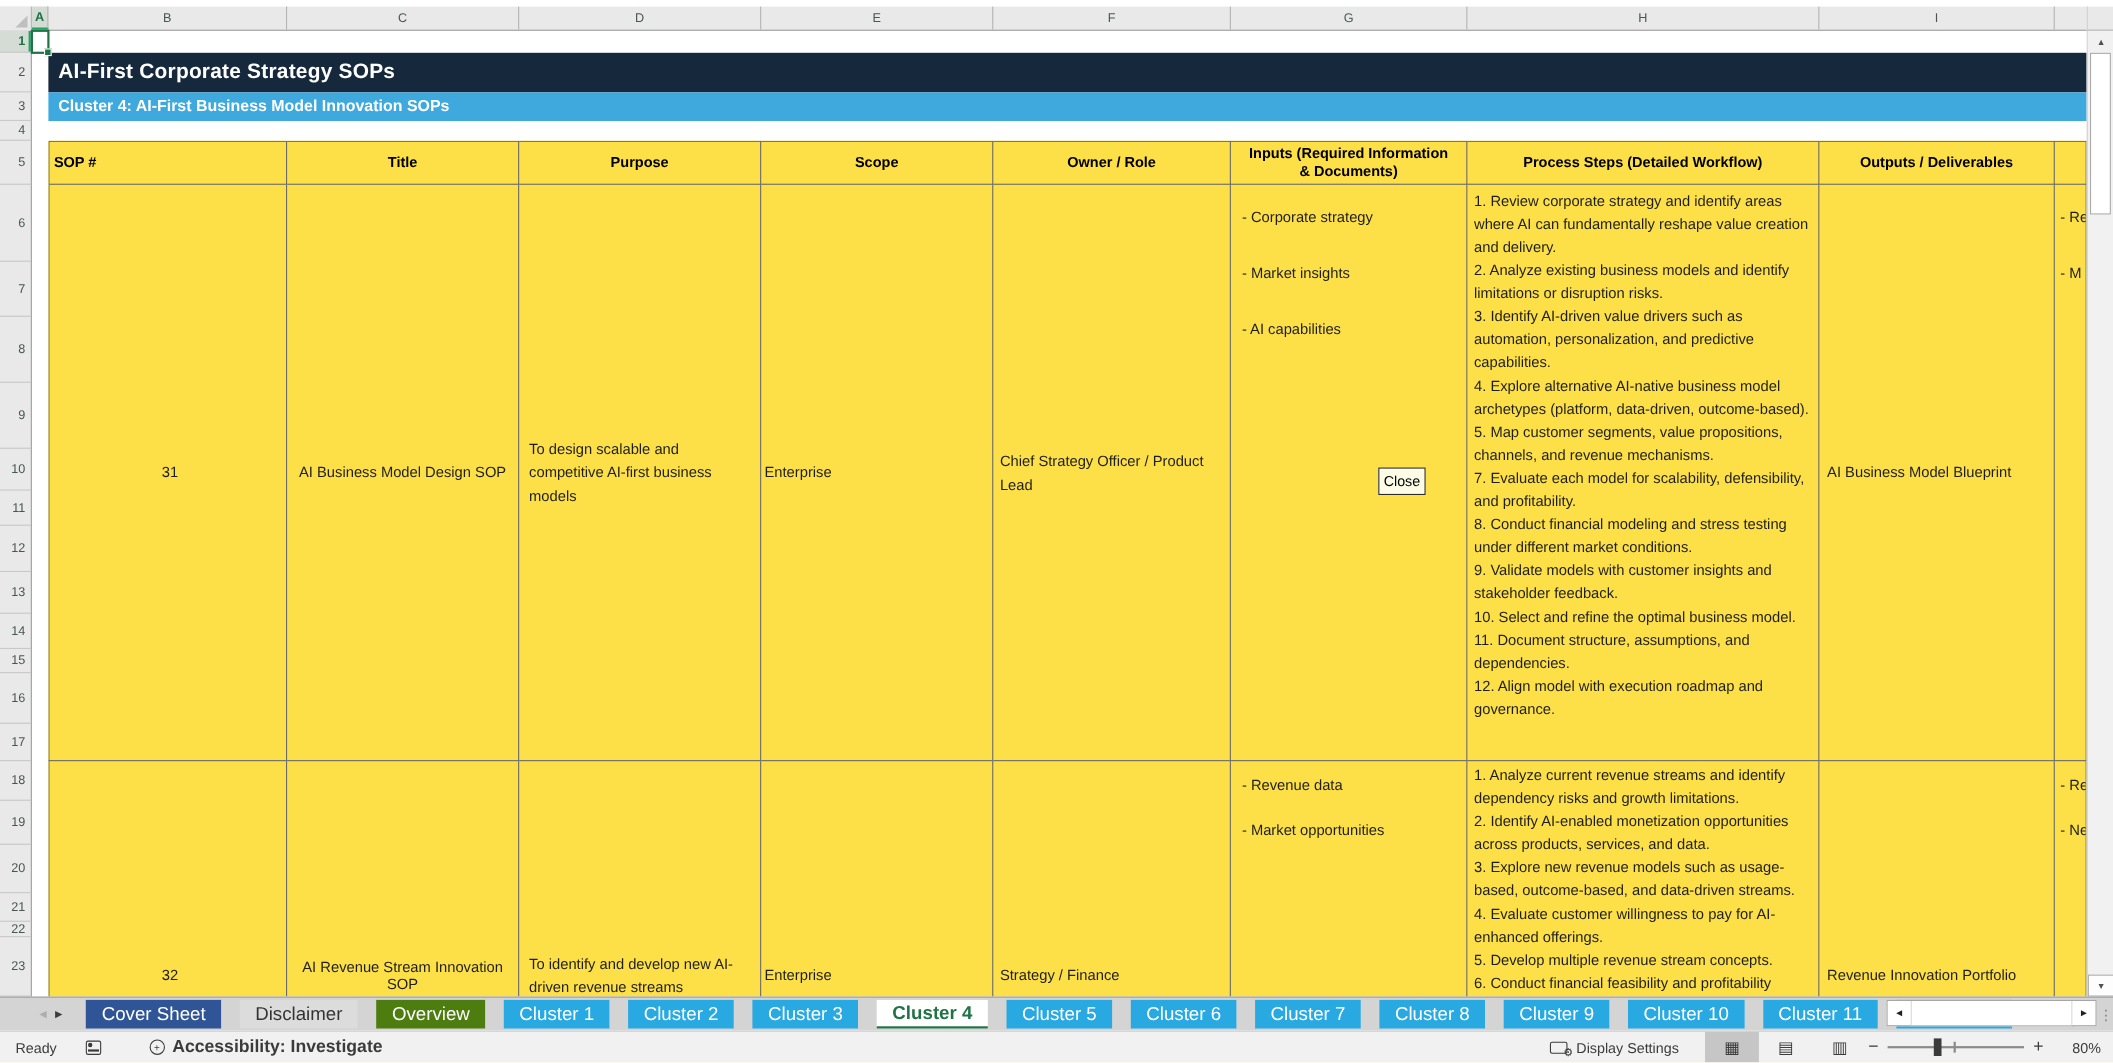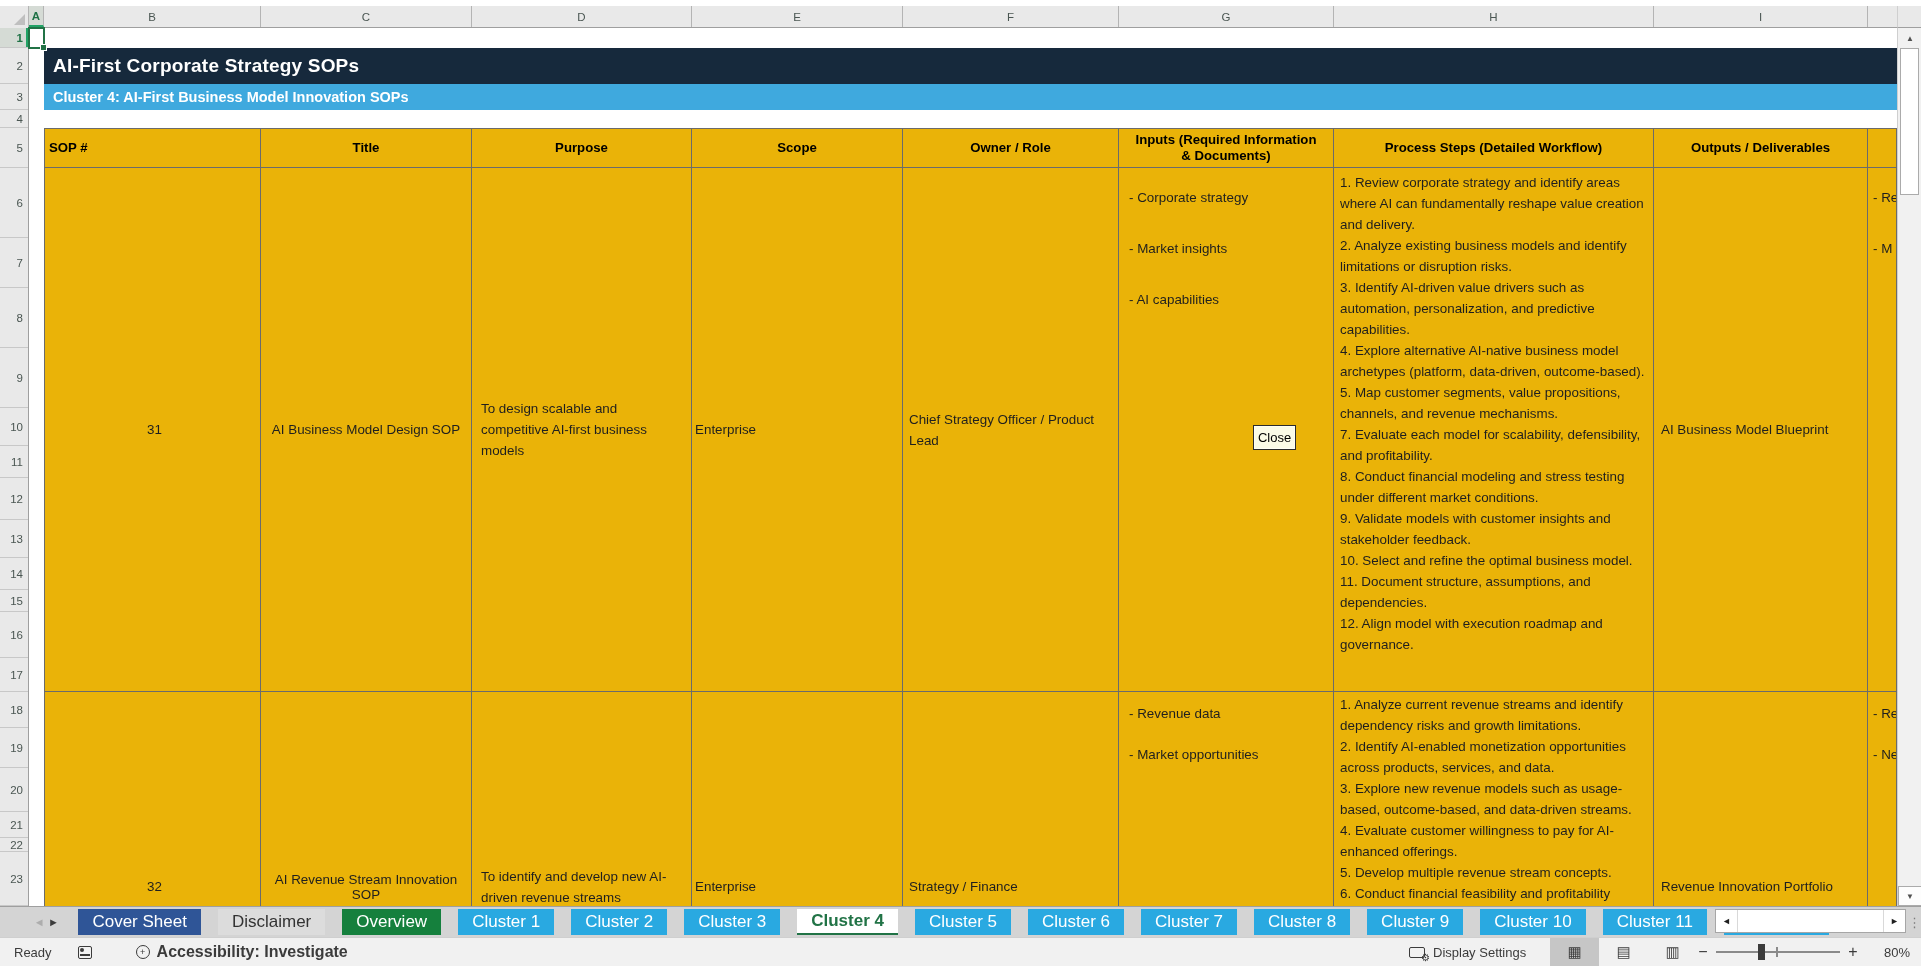--- a/index.html
+++ b/index.html
@@ -32,21 +32,21 @@
 
   
   .title-bar{position:absolute;left:44px;top:48px;width:1853px;height:36px;background:#16293C;
              display:flex;align-items:center;padding-left:9px;box-sizing:border-box;}
   .title-bar span{color:#FFFFFF;font-size:19px;font-weight:bold;letter-spacing:.2px;}
   .subtitle-bar{position:absolute;left:44px;top:84px;width:1853px;height:26px;background:#3FA9DE;
              display:flex;align-items:center;padding-left:9px;box-sizing:border-box;}
   .subtitle-bar span{color:#FFFFFF;font-size:14.5px;font-weight:bold;}
 
   
-  .table{position:absolute;left:44px;top:128px;width:1853px;height:778px;overflow:hidden;background:#eab308;}
+  .table{position:absolute;left:44px;top:128px;width:1853px;height:778px;overflow:hidden;background:#fde047;}
   .trow{display:flex;width:1853px;}
   .cell{box-sizing:border-box;flex-shrink:0;display:flex;border-right:1px solid #6B6B6B;
         border-bottom:1px solid #6B6B6B;font-size:13.4px;color:#1f1f1f;overflow:hidden;}
   .trow .cell:first-child{border-left:1px solid #6B6B6B;}
   .hrow .cell{border-top:1px solid #6B6B6B;align-items:center;justify-content:center;text-align:center;
         font-weight:bold;font-size:13.2px;line-height:1.25;padding:0 10px;color:#000;}
   .hrow{height:40px;}
   .hrow .cell{height:40px;}
   .hrow .h-sop{justify-content:flex-start;text-align:left;padding-left:4px;}
   .rec1{height:524px;}
@@ -85,21 +85,21 @@
   .tab-bar{position:absolute;left:0;top:906px;width:1921px;height:31px;background:#D4D4D4;
            border-top:1px solid #9F9F9F;box-sizing:border-box;display:flex;align-items:flex-start;
            padding:2px 0 0 32px;}
   .tnav{width:24px;height:26px;display:flex;align-items:center;justify-content:center;font-size:11px;}
   .tnav.dis{color:#ADADAD;} .tnav.en{color:#3C3C3C;}
   .tabs{display:flex;margin-left:18px;}
   .tab{display:flex;align-items:center;height:26px;padding:0 14px;margin-right:17px;font-size:17px;
        box-sizing:border-box;cursor:pointer;white-space:nowrap;}
   .t-cover{background:#2F5597;color:#fff;}
   .t-plain{background:#DCDCDC;color:#333;}
-  .t-overview{background:#15803d;color:#fff;}
+  .t-overview{background:#4d7c0f;color:#fff;}
   .t-cluster{background:#29A9E1;color:#fff;}
   .t-active{background:#FFFFFF;color:#217346;font-weight:bold;border-bottom:2px solid #217346;}
   .tab-extras{display:flex;align-items:center;height:26px;}
   .dots{color:#217346;font-weight:bold;font-size:14px;margin:0 10px 0 6px;}
   .plus-btn{width:20px;height:20px;border:1px solid #7C7C7C;border-radius:50%;display:flex;
             align-items:center;justify-content:center;color:#555;font-size:14px;line-height:1;}
   .kebab{color:#7C7C7C;font-size:13px;margin-left:12px;}
   .hscroll{position:absolute;left:1715px;top:909px;width:191px;height:24px;background:#FFFFFF;
            border:1px solid #A6A6A6;box-sizing:border-box;display:flex;}
   .hs-btn{width:21px;height:100%;display:flex;align-items:center;justify-content:center;

